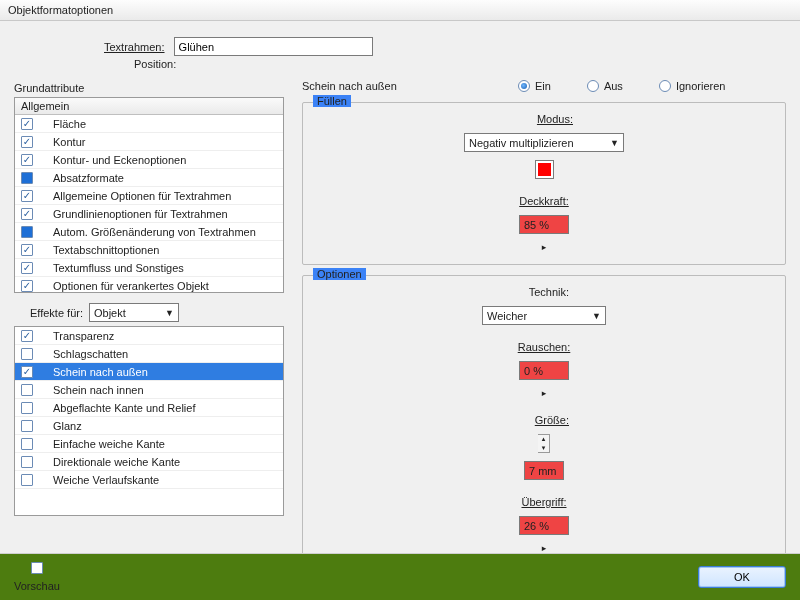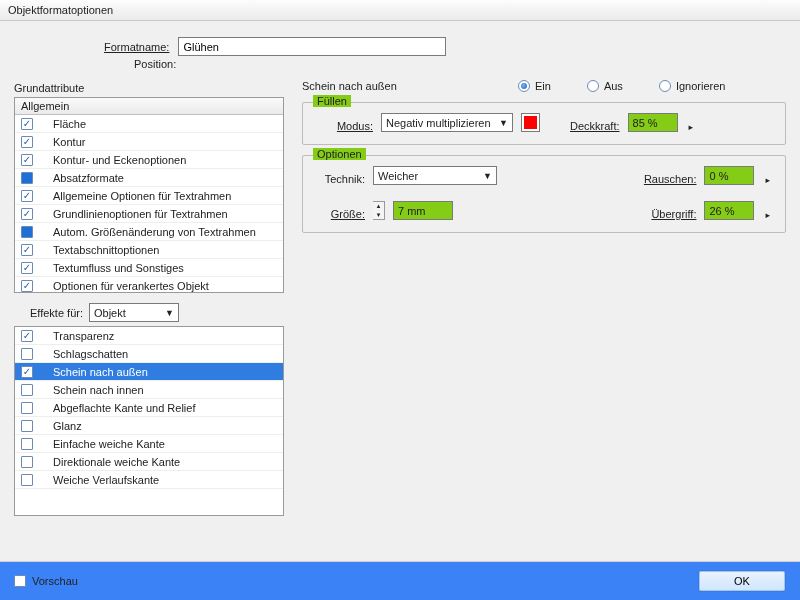--- a/index.html
+++ b/index.html
@@ -15,25 +15,25 @@
   }
   .titlebar {
     background: linear-gradient(#fdfdfd, #eaeaea);
     border-bottom: 1px solid #c8c8c8;
     padding: 4px 8px;
     font-weight: 500;
   }
   .content {
     padding: 10px 14px 6px 14px;
   }
-  .row { display: flex; align-items: flex-end; }
+  .row { display: flex; align-items: center; flex-direction: column; }
   .formatname-row { margin: 6px 0 2px 90px; }
   .formatname-row label { text-decoration: underline; margin-right: 6px; }
   .formatname-row input {
-    width: 268px; height: 19px; border: 1px solid #7a7a7a;
+    width: 199px; height: 19px; border: 1px solid #7a7a7a;
     padding: 1px 4px; font-size: 11px; background: #fff;
   }
   .position-row { margin: 2px 0 10px 120px; font-size: 11px; }
   .columns { display: flex; gap: 18px; }
   .leftcol { width: 270px; }
   .rightcol { flex: 1; }
 
   .section-title { margin: 2px 0 3px 0; }
   .listbox {
     background: #fff; border: 1px solid #9a9a9a;
@@ -80,39 +80,39 @@
     background: radial-gradient(circle at 40% 40%, #6fb6ff, #1a5fb0);
   }
 
   .group {
     border: 1px solid #bcbcbc; border-radius: 2px;
     padding: 10px 12px 12px 12px; margin-bottom: 10px;
     position: relative; background: #f0f0f0;
   }
   .group > .glabel {
     position: absolute; top: -8px; left: 10px;
-    background: #84cc16; padding: 0 4px; font-size: 11px;
+    background: #3b82f6; padding: 0 4px; font-size: 11px;
   }
   .flabel { text-align: right; }
   .flabel.u { text-decoration: underline; }
   .txt {
-    border: 1px solid #7a7a7a; background: #84cc16; height: 19px; padding: 0 4px;
+    border: 1px solid #7a7a7a; background: #ef4444; height: 19px; padding: 0 4px;
     display: inline-flex; align-items: center;
   }
   .swatch {
     width: 19px; height: 19px; border: 1px solid #7a7a7a; background: #ff0000;
     box-shadow: inset 0 0 0 2px #fff;
   }
   .tri { font-size: 9px; padding: 0 3px; }
 
   .footer {
     position: absolute; left: 0; right: 0; bottom: 0;
     border-top: 1px solid #cfcfcf; padding: 8px 14px;
     display: flex; align-items: center; justify-content: space-between;
-    background: #3b82f6;
+    background: #4d7c0f;
   }
   .okbtn {
     width: 88px; height: 22px; border: 1px solid #3b7dd8;
     background: linear-gradient(#eaf3ff,#cfe5ff);
     border-radius: 3px; font-size: 11px;
     display: inline-flex; align-items: center; justify-content: center;
     box-shadow: 0 0 0 1px #9fc5f3 inset;
   }
   .spin {
     width: 12px; height: 19px; border: 1px solid #9a9a9a; border-left: none;
@@ -125,21 +125,21 @@
   .listbox::-webkit-scrollbar-thumb { background: #cfcfcf; border: 1px solid #aaa; }
   .listbox::-webkit-scrollbar-track { background: #eaeaea; }
 </style>
 </head>
 <body>
 
 <div class="titlebar">Objektformatoptionen</div>
 
 <div class="content">
   <div class="formatname-row">
-    <label>Formatname:</label>
+    <label>Textrahmen:</label>
     <input type="text" value="Glühen" style="">
   </div>
   <div class="position-row">Position:</div>
 
   <div class="columns">
 
     <div class="leftcol">
       <div class="section-title">Grundattribute</div>
       <div class="listbox" id="grundlist">
         <div class="lhdr">Allgemein</div>
@@ -247,21 +247,21 @@
         <label class="radio">
           <span class="rcircle"></span>
           <span>Ignorieren</span>
         </label>
       </div>
 
       <div class="group">
         <span class="glabel">Füllen</span>
         <div class="row" style="gap:8px">
           <span class="flabel u" style="width:58px">Modus:</span>
-          <span class="dd" style="width:132px">
+          <span class="dd" style="width:160px">
             <span>Negativ multiplizieren</span>
             <span class="arrow">▼</span>
           </span>
           <span class="swatch"></span>
           <span style="width:14px"></span>
           <span class="flabel u">Deckkraft:</span>
           <span class="txt" style="width:50px">85 %</span>
           <span class="tri">▸</span>
         </div>
       </div>
@@ -278,21 +278,21 @@
           <span class="flabel u">Rauschen:</span>
           <span class="txt" style="width:50px">0 %</span>
           <span class="tri">▸</span>
         </div>
         <div class="row" style="gap:8px">
           <span class="flabel u" style="width:50px">Größe:</span>
           <span class="spin">
               <span>▴</span>
               <span>▾</span>
             </span>
-          <span class="txt" style="width:60px">7 mm</span>
+          <span class="txt" style="width:40px">7 mm</span>
           <span style="flex:1"></span>
           <span class="flabel u">Übergriff:</span>
           <span class="txt" style="width:50px">26 %</span>
           <span class="tri">▸</span>
         </div>
       </div>
     </div>
   </div>
 </div>
 

